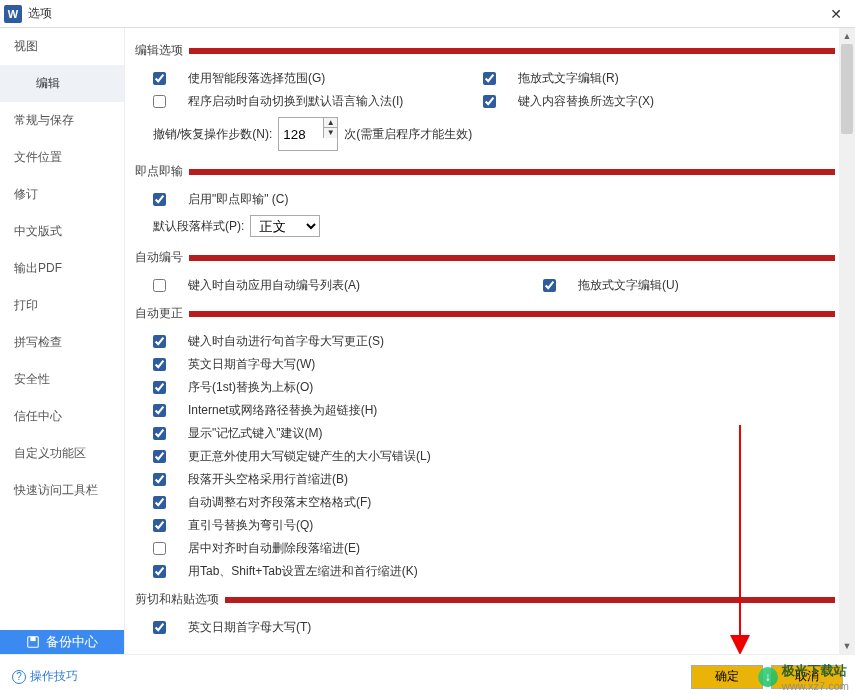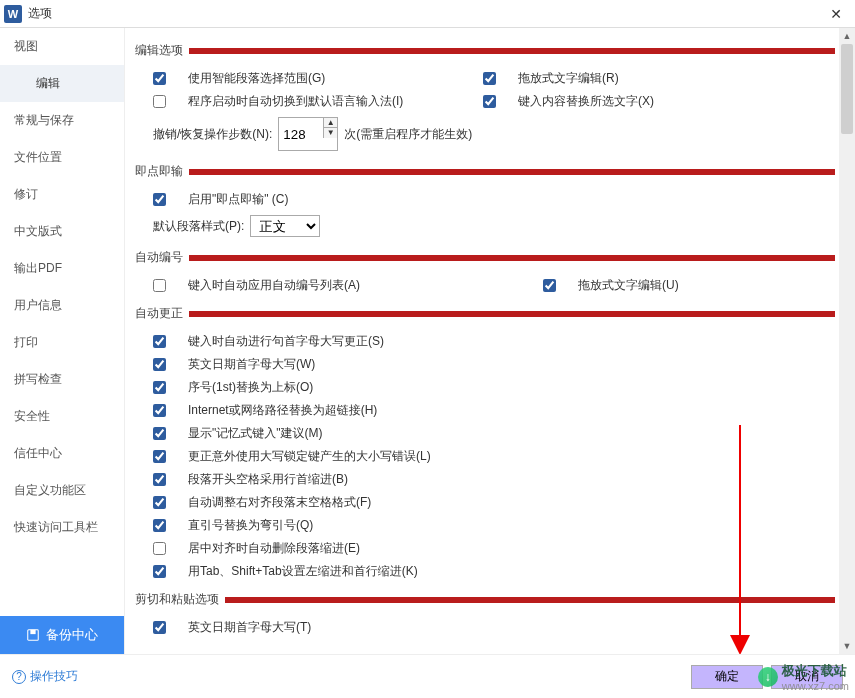--- a/index.html
+++ b/index.html
@@ -6,21 +6,21 @@
 body { font-family: "Microsoft YaHei", SimSun, sans-serif; font-size: 12px; color: #333; background: #fff; width: 855px; height: 698px; position: relative; overflow: hidden; }
 .titlebar { height: 28px; display: flex; align-items: center; padding: 0 4px; border-bottom: 1px solid #ddd; }
 .app-icon { width: 18px; height: 18px; background: #2e5c9e; color: #fff; display: flex; align-items: center; justify-content: center; font-weight: bold; border-radius: 2px; margin-right: 6px; font-size: 11px; }
 .title-text { flex: 1; }
 .close-btn { width: 30px; text-align: center; font-size: 14px; cursor: pointer; }
 .main-area { display: flex; height: 626px; }
 .sidebar { width: 125px; border-right: 1px solid #eee; display: flex; flex-direction: column; }
 .nav-list { flex: 1; overflow: auto; }
 .nav-item { padding: 10px 14px; cursor: pointer; color: #555; }
 .nav-item.selected { background: #eef2f7; color: #333; padding-left: 36px; }
-.backup { background: #3b8af2; color: #fff; display: flex; align-items: center; justify-content: center; gap: 6px; padding: 10px 0; cursor: pointer; font-size: 13px; }
+.backup { background: #3b8af2; color: #fff; display: flex; align-items: center; justify-content: center; gap: 6px; padding: 3px 0; cursor: pointer; font-size: 13px; }
 .backup svg { width: 14px; height: 14px; }
 .content { flex: 1; position: relative; }
 .scroll-area { padding: 10px 20px 10px 10px; height: 100%; overflow: hidden; }
 fieldset { border: none; border-top: 6px solid #b91c1c; margin: 4px 0 8px 0; padding: 8px 0 0 0; }
 legend { padding: 0 6px 0 0; color: #444; }
 .row { display: flex; flex-wrap: wrap; padding: 4px 0 4px 18px; align-items: center; gap: 6px; }
 .two-col { display: flex; }
 .col-l { width: 330px; }
 .col-r { flex: 1; }
 .chk { display: flex; align-items: center; gap: 22px; padding: 3px 0 3px 18px; }
@@ -31,21 +31,21 @@
 .spin-btns div { width: 14px; height: 10px; border-left: 1px solid #aaa; font-size: 8px; line-height: 9px; text-align: center; cursor: pointer; background: #f4f4f4; }
 .spin-btns div:first-child { border-bottom: 1px solid #aaa; }
 select { height: 22px; border: 1px solid #aaa; padding: 0 4px; min-width: 70px; background: #fff; }
 .vscroll { position: absolute; right: 0; top: 0; bottom: 0; width: 16px; background: #f0f0f0; }
 .vscroll .arrow { height: 16px; display: flex; align-items: center; justify-content: center; font-size: 9px; color: #666; cursor: pointer; }
 .vscroll .thumb { position: absolute; top: 16px; left: 2px; right: 2px; height: 90px; background: #cfcfcf; border-radius: 2px; }
 .footer { position: absolute; bottom: 0; left: 0; right: 0; height: 44px; border-top: 1px solid #eee; display: flex; align-items: center; padding: 0 12px; }
 .help-link { color: #2e7cd6; display: flex; align-items: center; gap: 4px; cursor: pointer; }
 .help-link .qicon { width: 14px; height: 14px; border: 1px solid #2e7cd6; border-radius: 50%; font-size: 10px; display: flex; align-items: center; justify-content: center; }
 .footer-btns { margin-left: auto; display: flex; gap: 8px; position: relative; }
-.btn { min-width: 72px; height: 24px; border: 1px solid #aaa; background: #c4b5fd; cursor: pointer; font-size: 12px; }
+.btn { min-width: 72px; height: 24px; border: 1px solid #aaa; background: #eab308; cursor: pointer; font-size: 12px; }
 .arrow-svg { position: absolute; right: 95px; top: 420px; pointer-events: none; }
 .watermark { position: absolute; right: 6px; bottom: 6px; display: flex; align-items: center; gap: 4px; opacity: 0.85; pointer-events: none; }
 .wm-logo { width: 20px; height: 20px; border-radius: 50%; background: linear-gradient(135deg,#2ad178,#17b85f); display: flex; align-items: center; justify-content: center; color: #fff; font-size: 12px; }
 .wm-txt1 { color: #14532d; font-weight: bold; font-size: 13px; }
 .wm-txt2 { color: #888; font-size: 11px; }
 </style>
 </head>
 <body>
 
 <div class="titlebar">
@@ -57,21 +57,20 @@
 <div class="main-area">
   <div class="sidebar">
     <div class="nav-list" id="nav-list">
         <div class="nav-item">视图</div>
         <div class="nav-item selected">编辑</div>
         <div class="nav-item">常规与保存</div>
         <div class="nav-item">文件位置</div>
         <div class="nav-item">修订</div>
         <div class="nav-item">中文版式</div>
         <div class="nav-item">输出PDF</div>
-        <div class="nav-item">用户信息</div>
         <div class="nav-item">打印</div>
         <div class="nav-item">拼写检查</div>
         <div class="nav-item">安全性</div>
         <div class="nav-item">信任中心</div>
         <div class="nav-item">自定义功能区</div>
         <div class="nav-item">快速访问工具栏</div>
       </div>
     <div class="backup">
       <svg viewBox="0 0 16 16" fill="#fff">
           <rect x="2" y="2" width="12" height="12" rx="1" fill="none" stroke="#fff" stroke-width="1.2"></rect>

